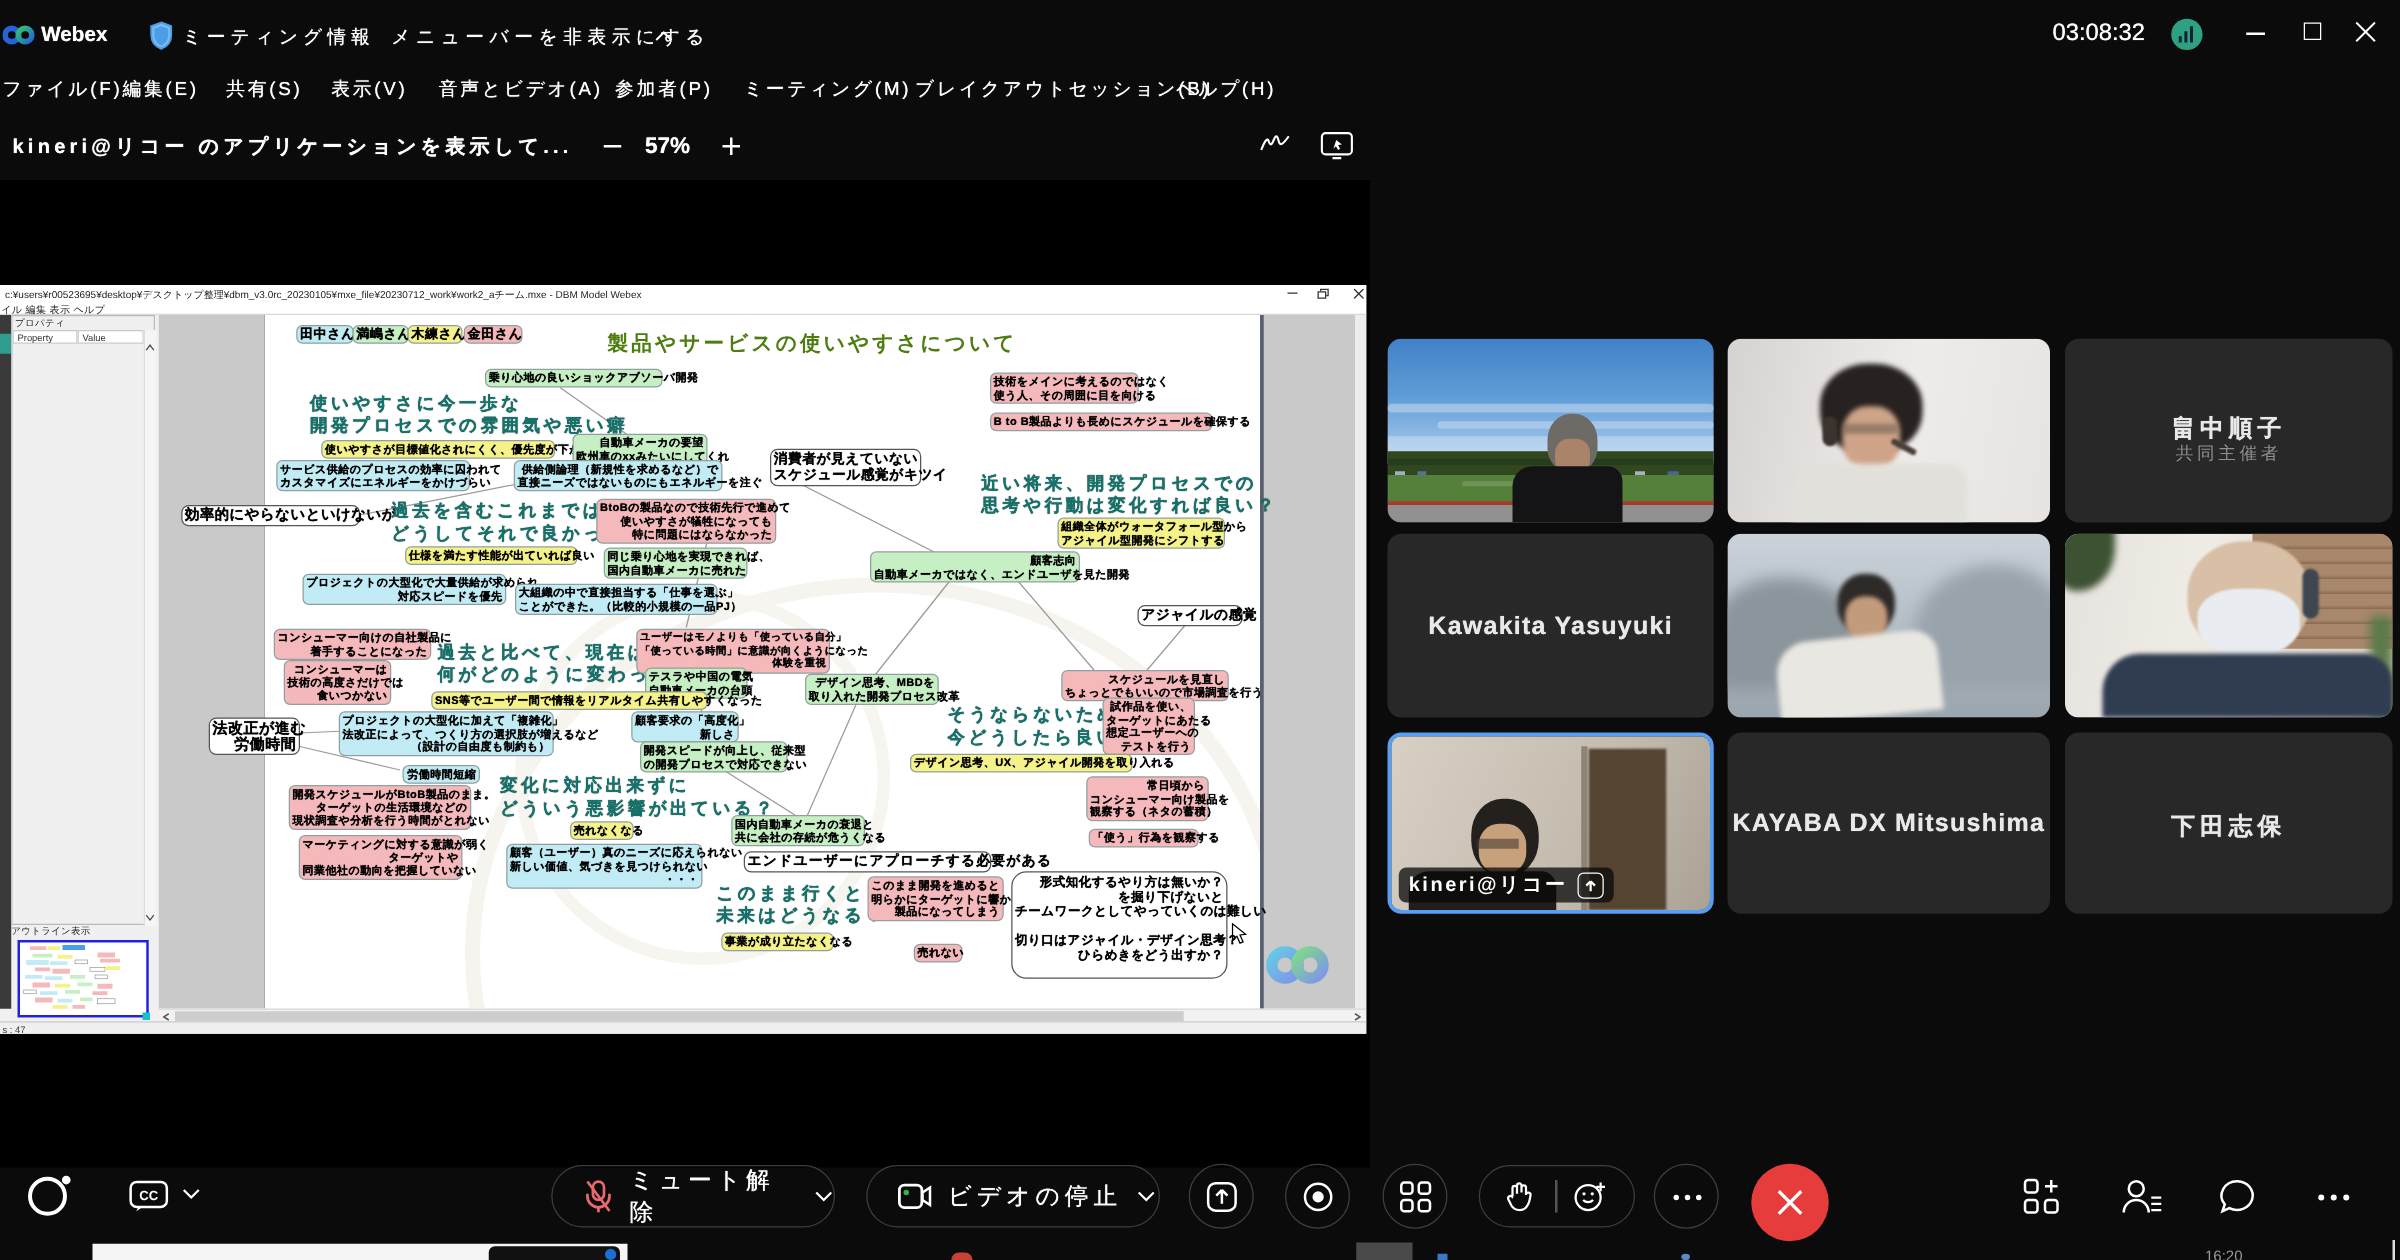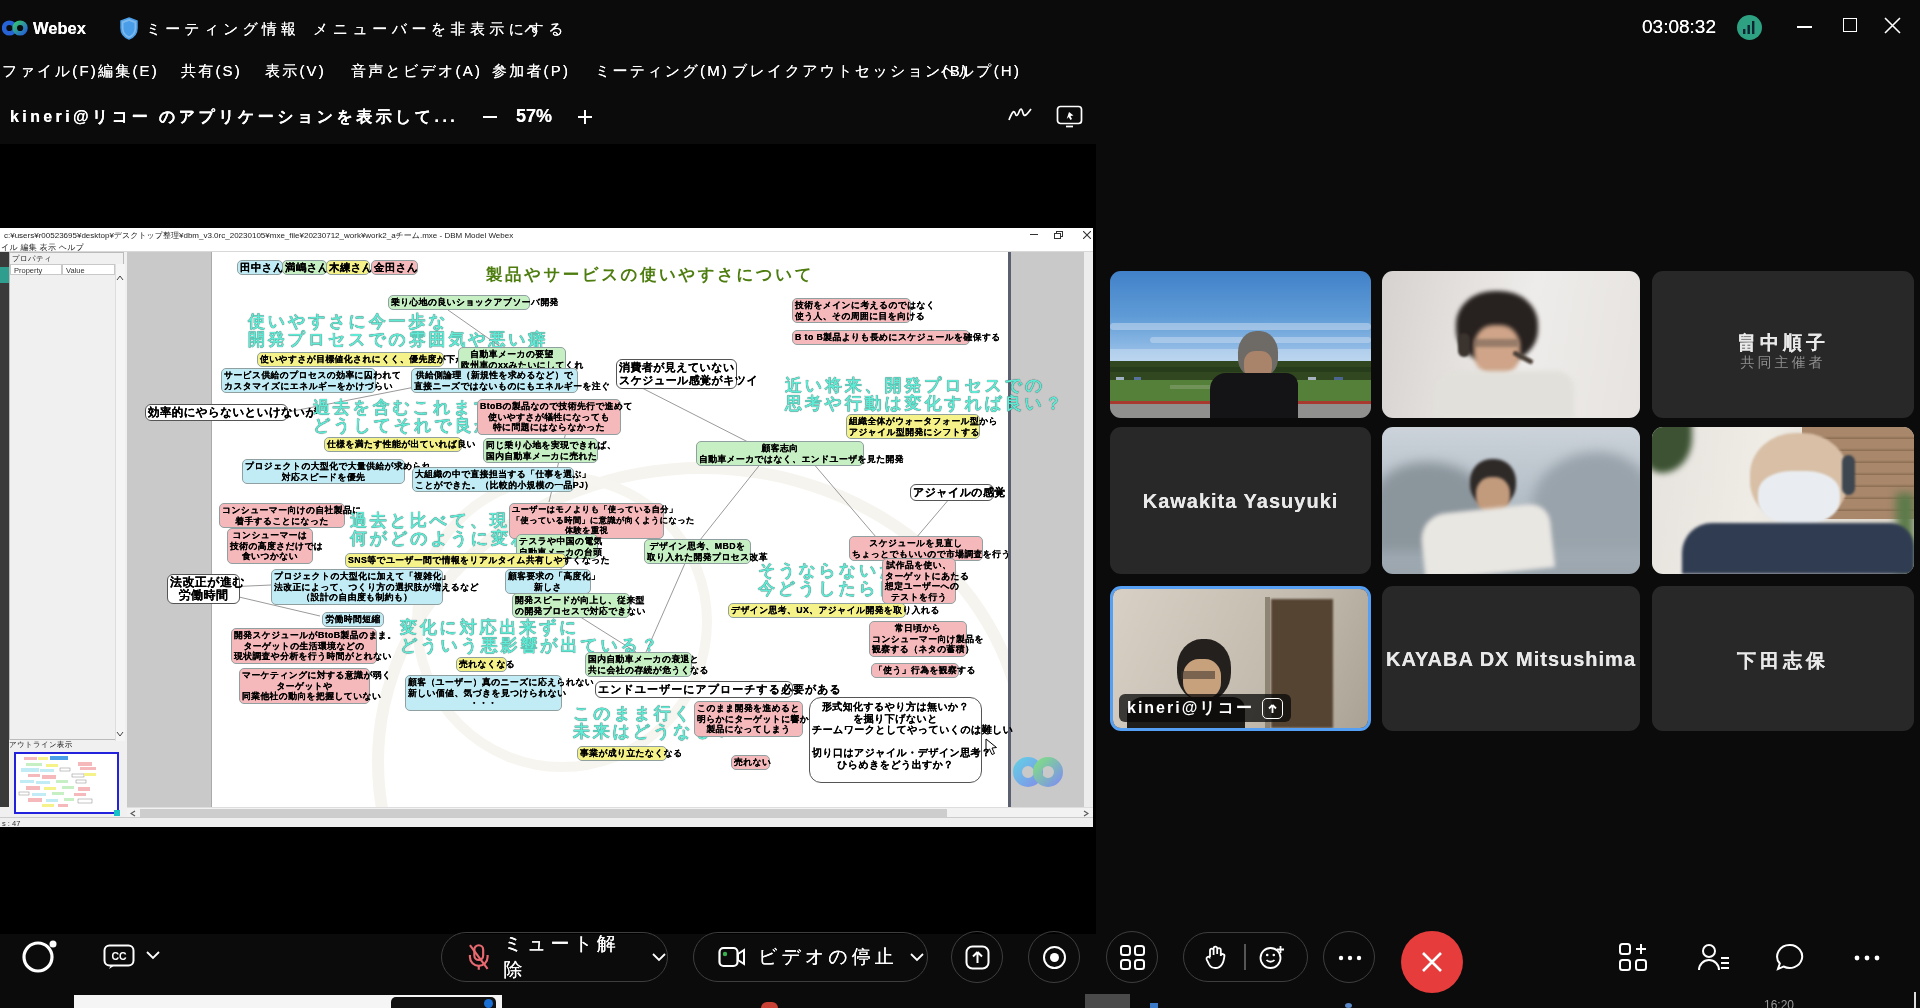--- a/index.html
+++ b/index.html
@@ -1,21 +1,21 @@
 <!DOCTYPE html>
 <html><head><meta charset="utf-8"><style>
 *{margin:0;padding:0;box-sizing:border-box}
 html,body{width:1920px;height:1008px;overflow:hidden;background:#0b0b0b;font-family:"Liberation Sans",sans-serif}
 .abs{position:absolute}
 .wt{color:#fff;text-shadow:0 0 .6px #fff}
 
-.note{position:absolute;border:1px solid #90a0a0;border-radius:5px;font-weight:bold;font-size:8.8px;line-height:10.6px;text-align:center;color:#000;padding:1px 2px;letter-spacing:.4px;white-space:nowrap;text-shadow:0 0 .6px #000}
+.note{position:absolute;border:1px solid #90a0a0;border-radius:5px;font-weight:bold;font-size:8.8px;line-height:10.6px;text-align:right;color:#000;padding:1px 2px;letter-spacing:.4px;white-space:nowrap;text-shadow:0 0 .6px #000}
 .pk{background:#f5b9bc}.gr{background:#c6efc3}.yl{background:#f5f289}.cy{background:#c2ecf5}
 .wh{background:#fff;border-color:#555;font-size:11px;line-height:13px;border-radius:6px}
-.big{position:absolute;font-weight:bold;color:#5eead4;font-size:17px;line-height:18px;letter-spacing:2.8px;white-space:nowrap;text-shadow:0 0 .8px #222}
+.big{position:absolute;font-weight:bold;color:#0f766e;font-size:14px;line-height:18px;letter-spacing:2.8px;white-space:nowrap;text-shadow:0 0 .8px #222}
 .tile{position:absolute;background:#282828;border-radius:11px;overflow:hidden}
 .nm{position:absolute;width:100%;text-align:center;color:#e9e9e9;font-weight:bold;font-size:19px;letter-spacing:1px;text-shadow:0 0 .6px #e9e9e9}
 .sub{position:absolute;width:100%;text-align:center;color:#8f8f8f;font-size:14px}
 .pill{position:absolute;height:50px;border:1.5px solid #3e3e3e;border-radius:25px;top:932px;display:flex;align-items:center;color:#fff;font-size:19px;letter-spacing:4px;text-shadow:0 0 .6px #fff}
 .cbtn{position:absolute;width:52px;height:52px;border:1.5px solid #3e3e3e;border-radius:50%;top:931px}
 </style></head><body>
 
 <div class="abs" style="left:0;top:0;width:1920px;height:145px;background:#0b0b0b"></div>
 <svg class="abs" style="left:2px;top:18px" width="28" height="20" viewBox="0 0 34 24">
  <defs>

